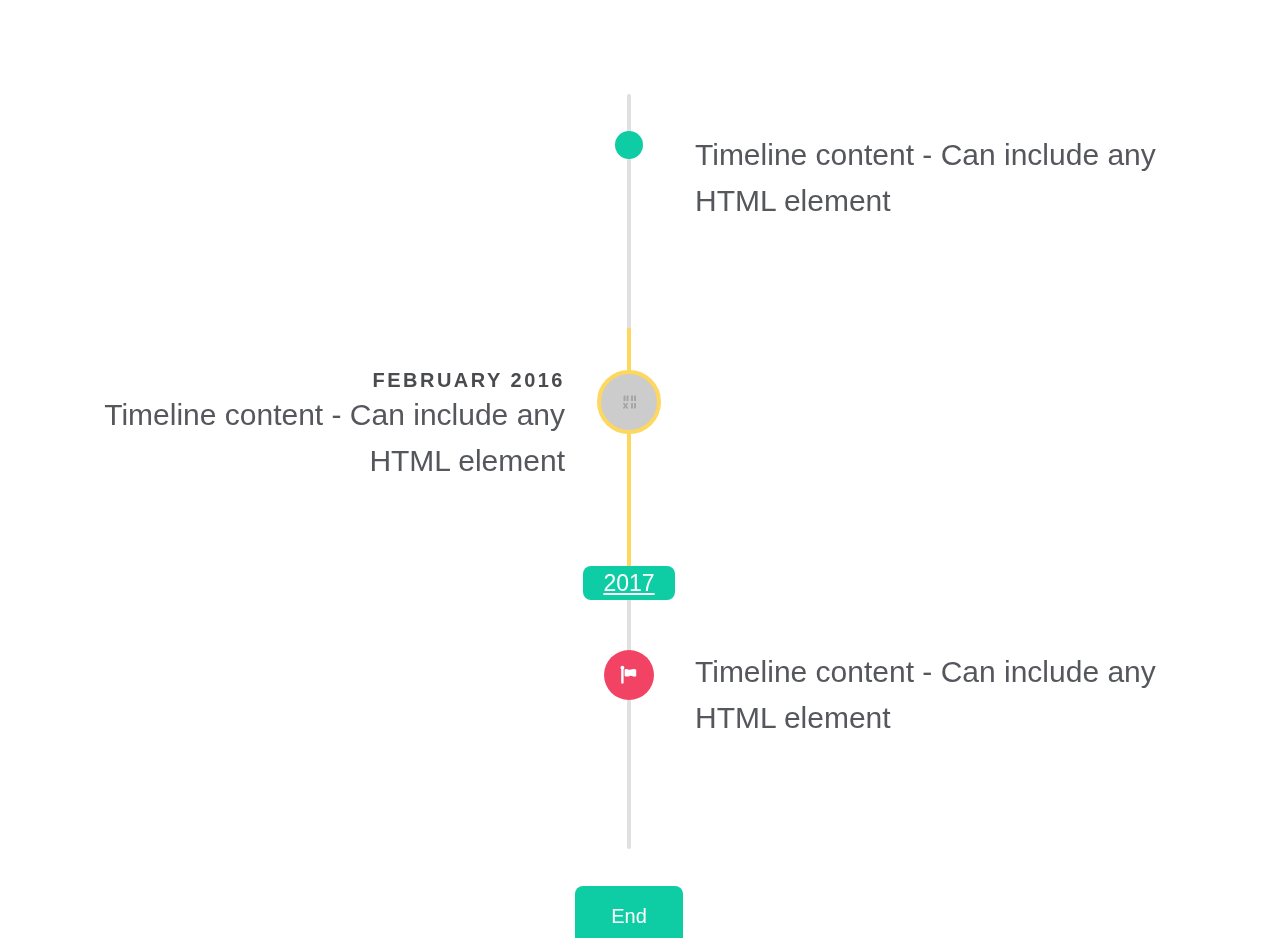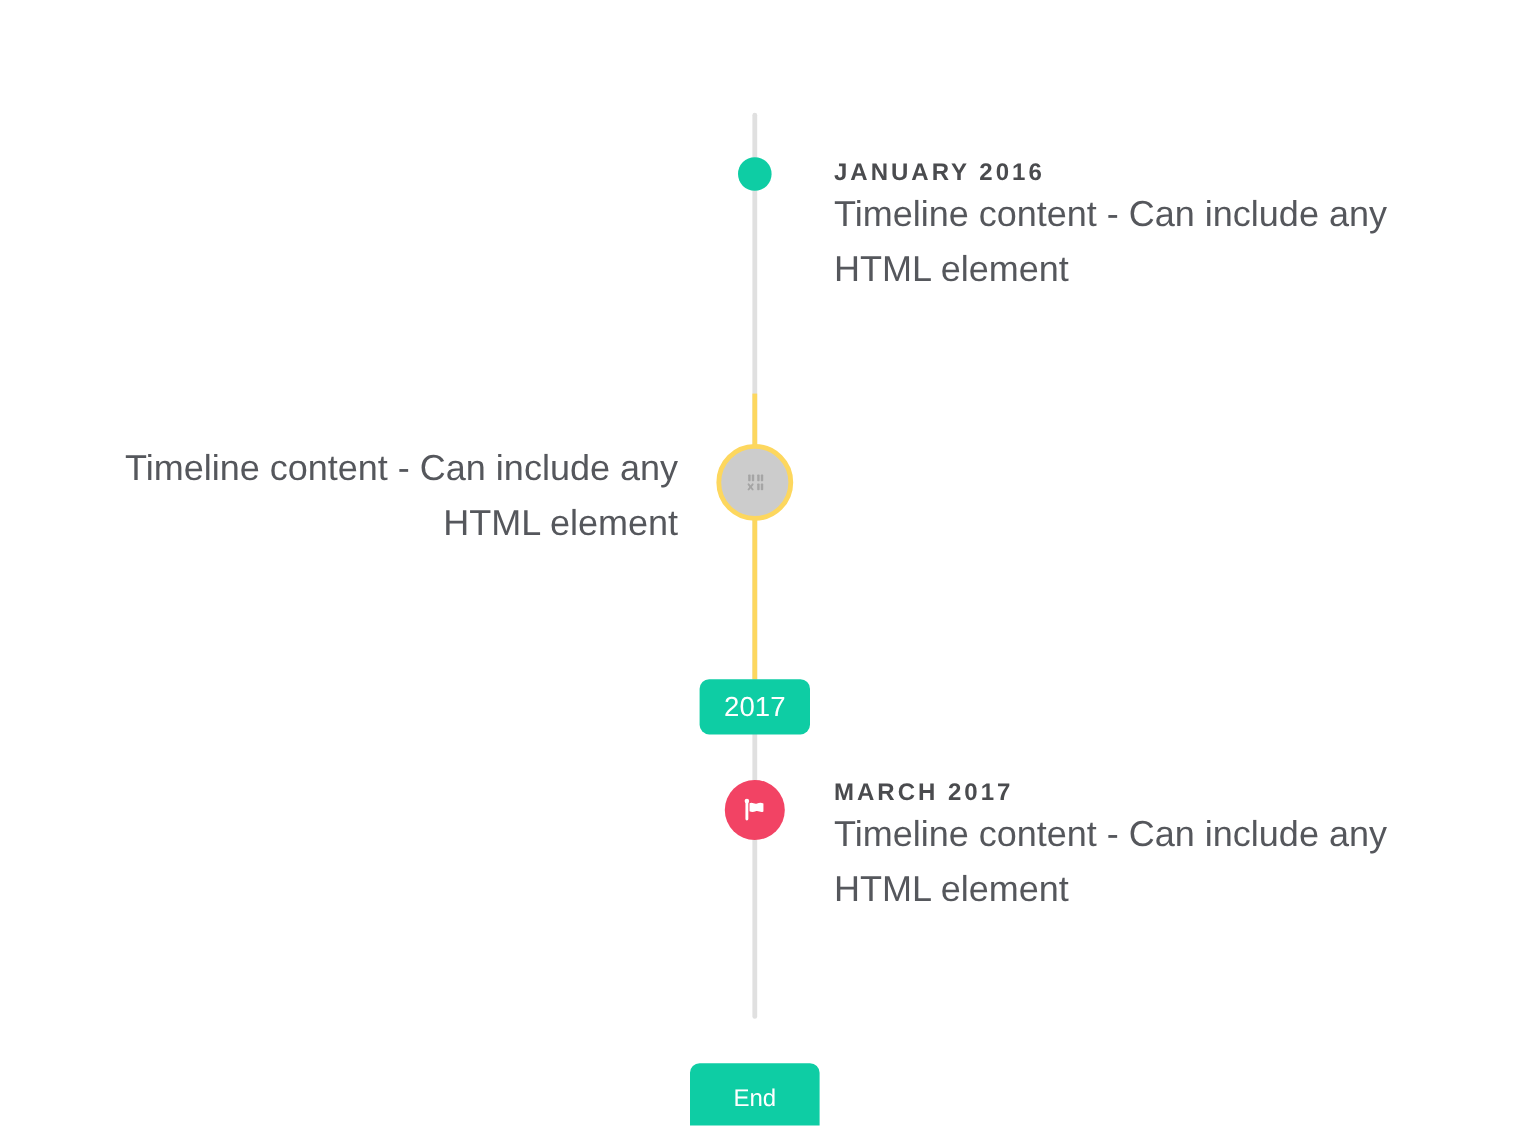--- a/index.html
+++ b/index.html
@@ -14,21 +14,21 @@
 
   
   .spine{position:absolute;left:627px;top:94px;width:4px;height:755px;background:var(--line);border-radius:2px;}
   .spine-highlight{position:absolute;left:627px;top:328px;width:4px;height:238px;background:var(--highlight);}
 
   
   .flag{position:absolute;display:flex;align-items:center;justify-content:center;
         background:var(--accent);color:var(--flag-text);border:none;border-radius:8px;
         font-family:inherit;cursor:pointer;z-index:3;}
   .flag-start{left:568px;top:33px;width:122px;height:61px;font-size:28px;}
-  .flag-year{left:583px;top:566px;width:92px;height:46px;font-size:23px;}
+  .flag-year{left:583px;top:566px;width:92px;height:34px;font-size:23px;text-decoration:underline;}
   .flag-end{left:575px;top:886px;width:108px;height:61px;font-size:20px;}
 
   
   .node{position:absolute;z-index:2;border-radius:50%;}
   .node-dot{left:615px;top:131px;width:28px;height:28px;background:var(--accent);}
   .node-image{left:597px;top:370px;width:64px;height:64px;background:var(--node-fill);
               border:4px solid var(--highlight);display:flex;align-items:center;justify-content:center;}
   .node-flag{left:604px;top:650px;width:50px;height:50px;background:var(--flag-node);
              display:flex;align-items:center;justify-content:center;}
 
@@ -46,21 +46,20 @@
 <body>
 
 <div class="canvas">
 
   <div class="spine"></div>
   <div class="spine-highlight"></div>
 
 
   <div class="node node-dot"></div>
   <div class="entry entry-right entry-jan">
-    <div class="entry-title">JANUARY 2016</div>
     <div class="entry-body">Timeline content - Can include any HTML element</div>
   </div>
 
   <div class="node node-image">
     <span style="display:inline-flex;">
       <svg width="17" height="14" viewBox="0 0 17 14" aria-hidden="true">
         <g fill="var(--broken-icon)">
           <rect x="2.5" y="0.5" width="2" height="5.5" rx="0.5"></rect>
           <rect x="5.5" y="0.5" width="2" height="5.5" rx="0.5"></rect>
           <rect x="10" y="0.5" width="2" height="5.5" rx="0.5"></rect>
@@ -69,36 +68,36 @@
           <rect x="13" y="8" width="2" height="5.5" rx="0.5"></rect>
         </g>
         <g stroke="var(--broken-icon)" stroke-width="1.6" stroke-linecap="round">
           <line x1="2.8" y1="8.6" x2="6.2" y2="12.9"></line>
           <line x1="6.2" y1="8.6" x2="2.8" y2="12.9"></line>
         </g>
       </svg>
     </span>
   </div>
   <div class="entry entry-left entry-feb">
+    <div class="entry-title">FEBRUARY 2016</div>
     <div class="entry-body">Timeline content - Can include any HTML element</div>
   </div>
 
   <button class="flag flag-year">2017</button>
 
   <div class="node node-flag">
     <span style="display:inline-flex;">
       <svg width="24" height="24" viewBox="0 0 24 24" aria-hidden="true">
         <g fill="#ffffff">
           <circle cx="5.4" cy="4.6" r="1.9"></circle>
           <rect x="4.2" y="4.6" width="2.4" height="16.2" rx="1.2"></rect>
           <path d="M7.6 6.4 C9.8 4.9 11.7 7.4 13.9 6.5 C15.7 5.8 17.6 5.7 19.2 6.5 L19.2 13.2 C17 14.6 15 12.1 12.8 13 C11 13.7 9.1 13.8 7.6 13 Z"></path>
         </g>
       </svg>
     </span>
   </div>
   <div class="entry entry-right entry-mar">
-    <div class="entry-title">MARCH 2017</div>
     <div class="entry-body">Timeline content - Can include any HTML element</div>
   </div>
 
   <button class="flag flag-end">End</button>
 
 </div>
 
 </body></html>

